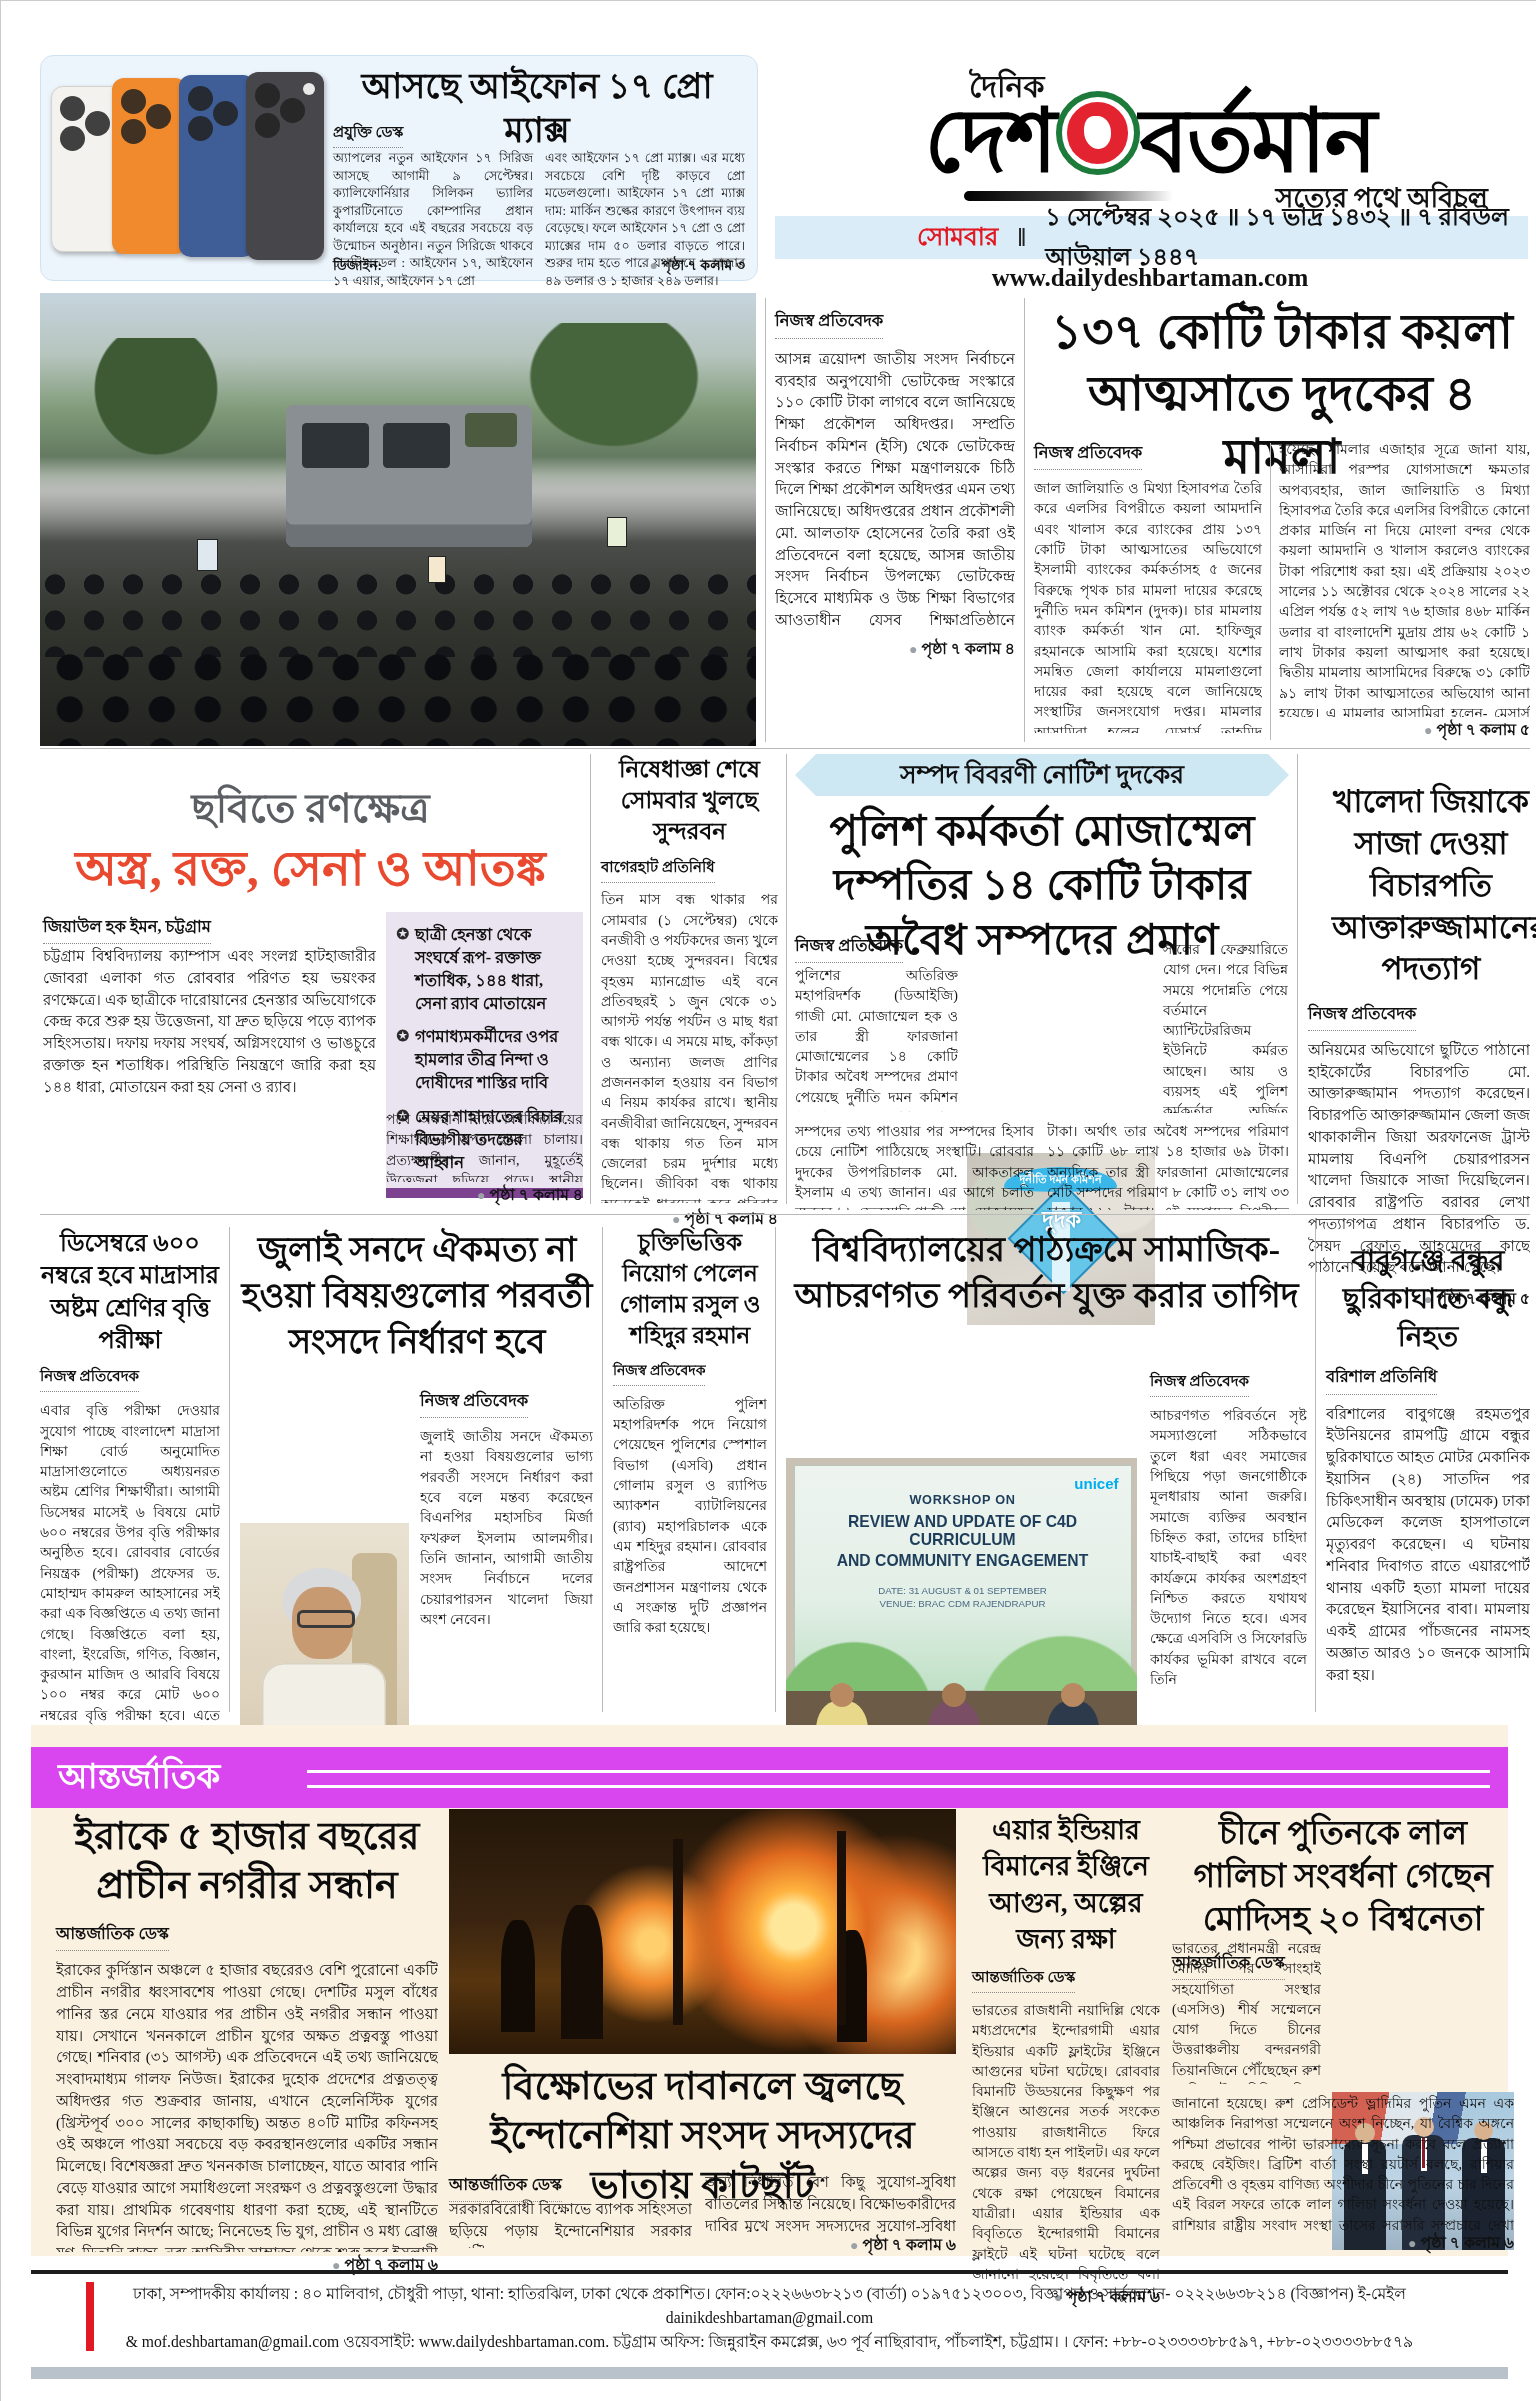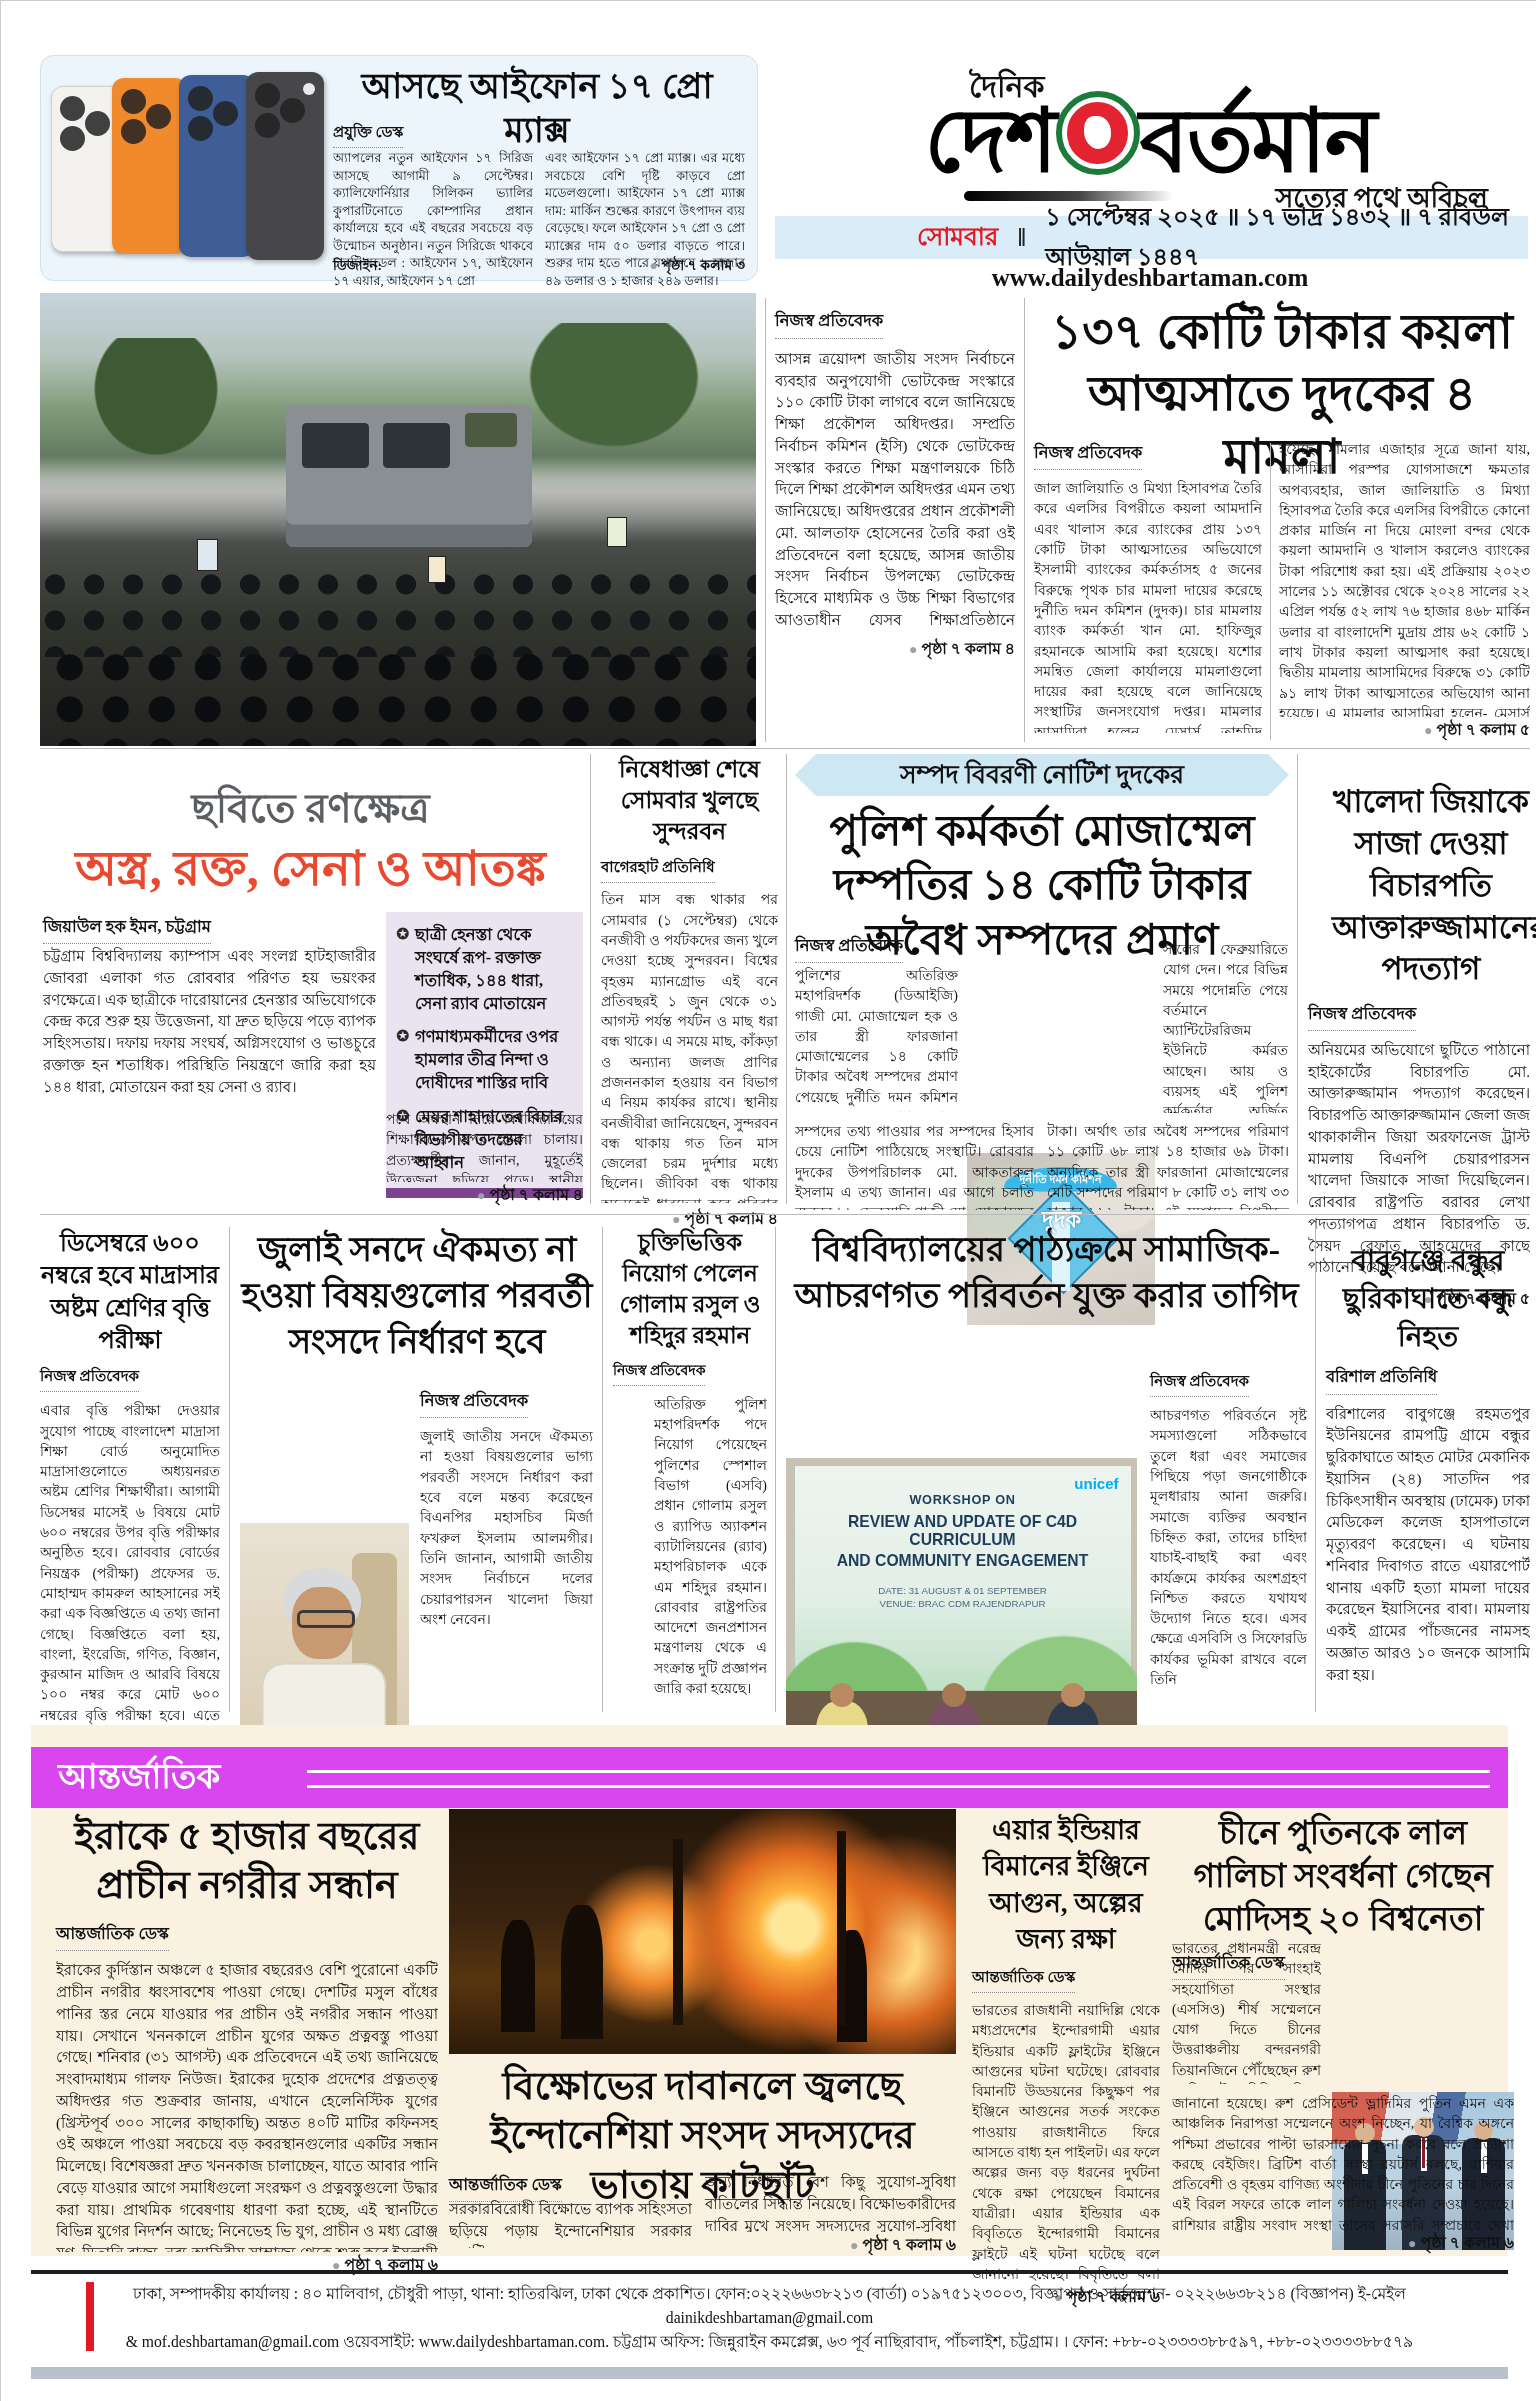--- a/index.html
+++ b/index.html
@@ -214,21 +214,21 @@
       <span class="byline">নিজস্ব প্রতিবেদক</span>
       <div class="body" style="margin-top:9px;height:283px;font-size:14px;">জুলাই জাতীয় সনদে ঐকমত্য না হওয়া বিষয়গুলোর ভাগ্য পরবর্তী সংসদে নির্ধারণ করা হবে বলে মন্তব্য করেছেন বিএনপির মহাসচিব মির্জা ফখরুল ইসলাম আলমগীর। তিনি জানান, আগামী জাতীয় সংসদ নির্বাচনে দলের চেয়ারপারসন খালেদা জিয়া অংশ নেবেন।</div>
     </div>
   </div>
 
   <div class="abs vline" style="left:601px;top:1226px;height:485px;"></div>
 
   <div class="abs" style="left:612px;top:1226px;width:154px;">
     <div class="hl" style="font-size:23px;line-height:1.35;">চুক্তিভিত্তিক নিয়োগ পেলেন গোলাম রসুল ও শহিদুর রহমান</div>
     <div style="margin-top:7.5px;"><span class="byline" style="font-size:14px;">নিজস্ব প্রতিবেদক</span></div>
-    <div class="body" style="margin-top:9px;height:343px;font-size:14px;margin-left:41px;">অতিরিক্ত পুলিশ মহাপরিদর্শক পদে নিয়োগ পেয়েছেন পুলিশের স্পেশাল বিভাগ (এসবি) প্রধান গোলাম রসুল ও র‍্যাপিড অ্যাকশন ব্যাটালিয়নের (র‍্যাব) মহাপরিচালক একে এম শহিদুর রহমান। রোববার রাষ্ট্রপতির আদেশে জনপ্রশাসন মন্ত্রণালয় থেকে এ সংক্রান্ত দুটি প্রজ্ঞাপন জারি করা হয়েছে।</div>
+    <div class="body" style="margin-top:9px;height:343px;font-size:14px;">অতিরিক্ত পুলিশ মহাপরিদর্শক পদে নিয়োগ পেয়েছেন পুলিশের স্পেশাল বিভাগ (এসবি) প্রধান গোলাম রসুল ও র‍্যাপিড অ্যাকশন ব্যাটালিয়নের (র‍্যাব) মহাপরিচালক একে এম শহিদুর রহমান। রোববার রাষ্ট্রপতির আদেশে জনপ্রশাসন মন্ত্রণালয় থেকে এ সংক্রান্ত দুটি প্রজ্ঞাপন জারি করা হয়েছে।</div>
   </div>
 
   <div class="abs vline" style="left:774px;top:1226px;height:485px;"></div>
 
   <div class="abs" style="left:785px;top:1226px;width:521px;">
     <div class="hl" style="font-size:34px;line-height:1.35;">বিশ্ববিদ্যালয়ের পাঠ্যক্রমে সামাজিক-আচরণগত পরিবর্তন যুক্ত করার তাগিদ</div>
 
     <div class="abs photo" style="left:0;top:139px;width:351px;height:345px;background:#c9c2b4;">
       <div class="figure" style="left:7.5px;top:7.5px;width:336px;height:224px;background:linear-gradient(180deg,#eef4f0 0%,#e2efe6 60%,#bfe0c6 100%);border:0.7px solid #b9c4bb;text-align:center;font-family:'Liberation Sans',sans-serif;color:#1d3d5a;">
         <div style="font-weight:bold;font-size:12.7px;margin-top:27px;letter-spacing:0.7px;">WORKSHOP ON</div>

